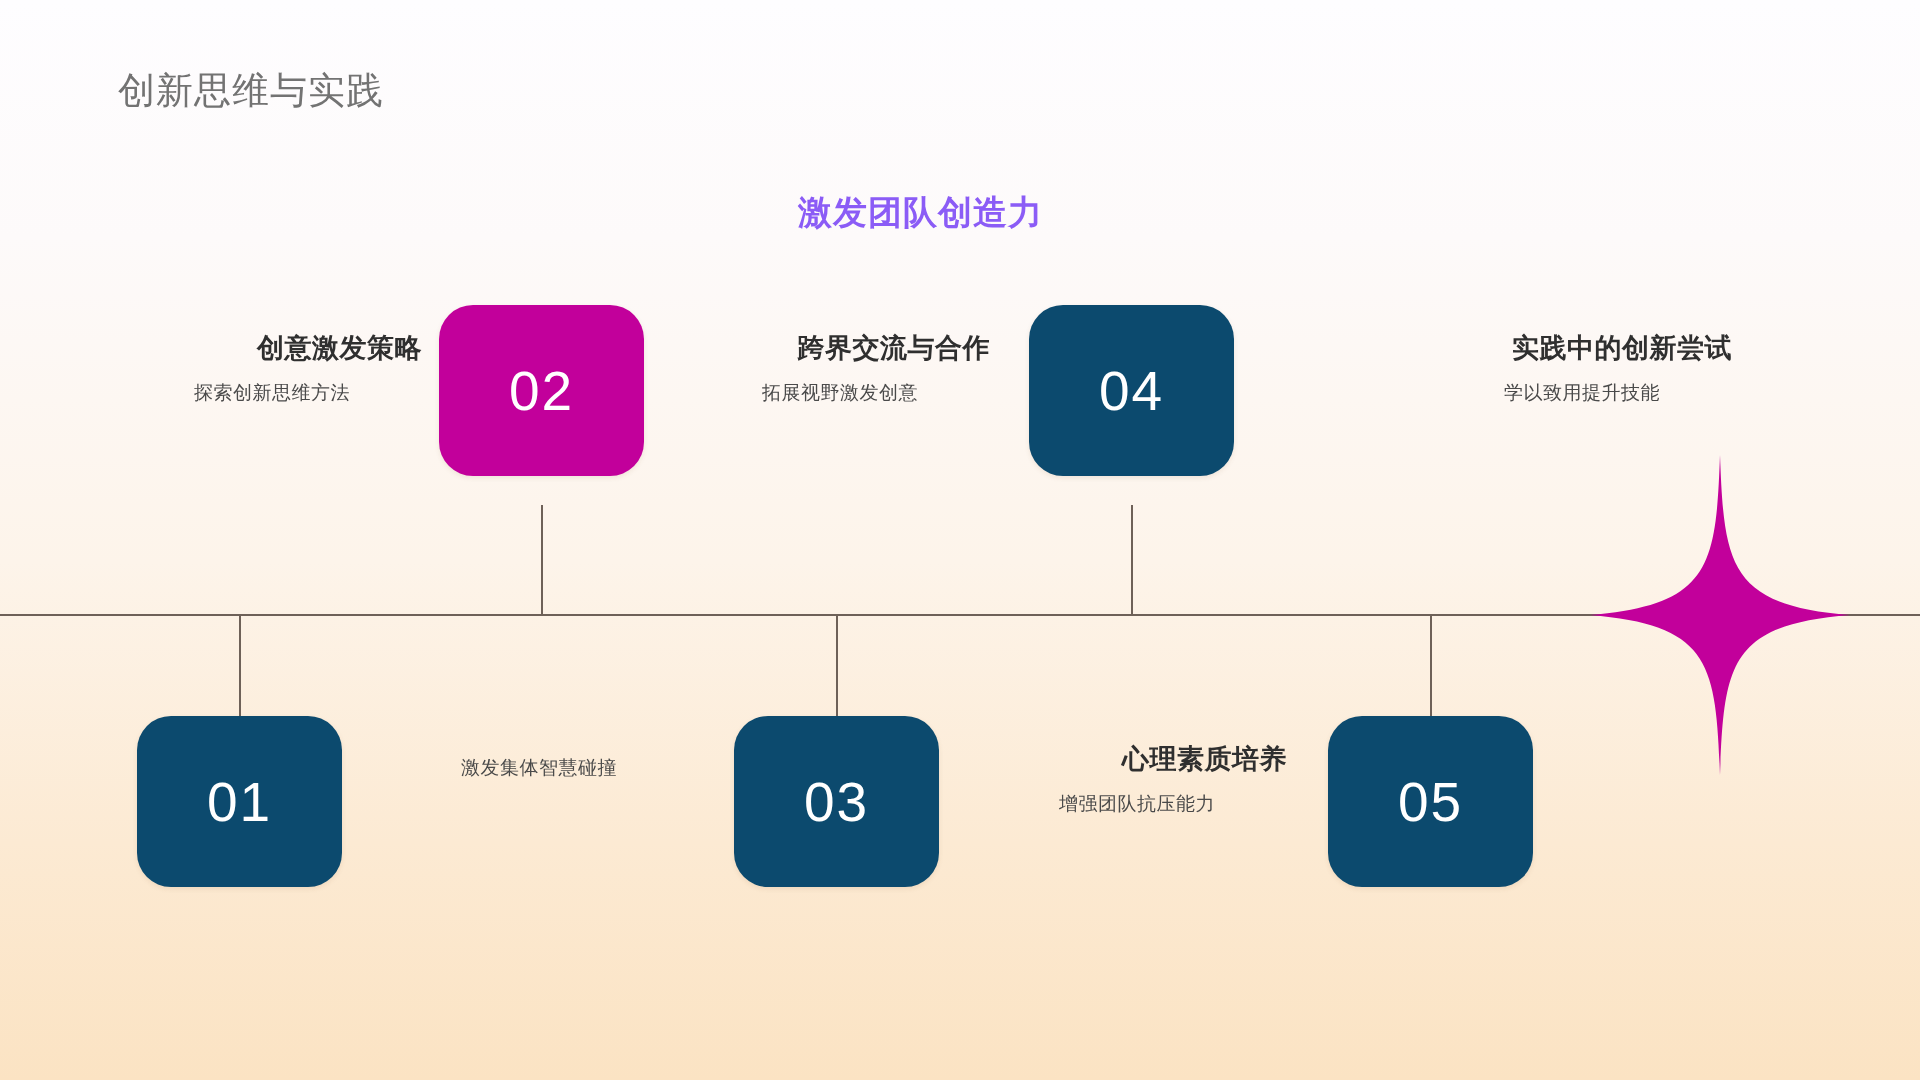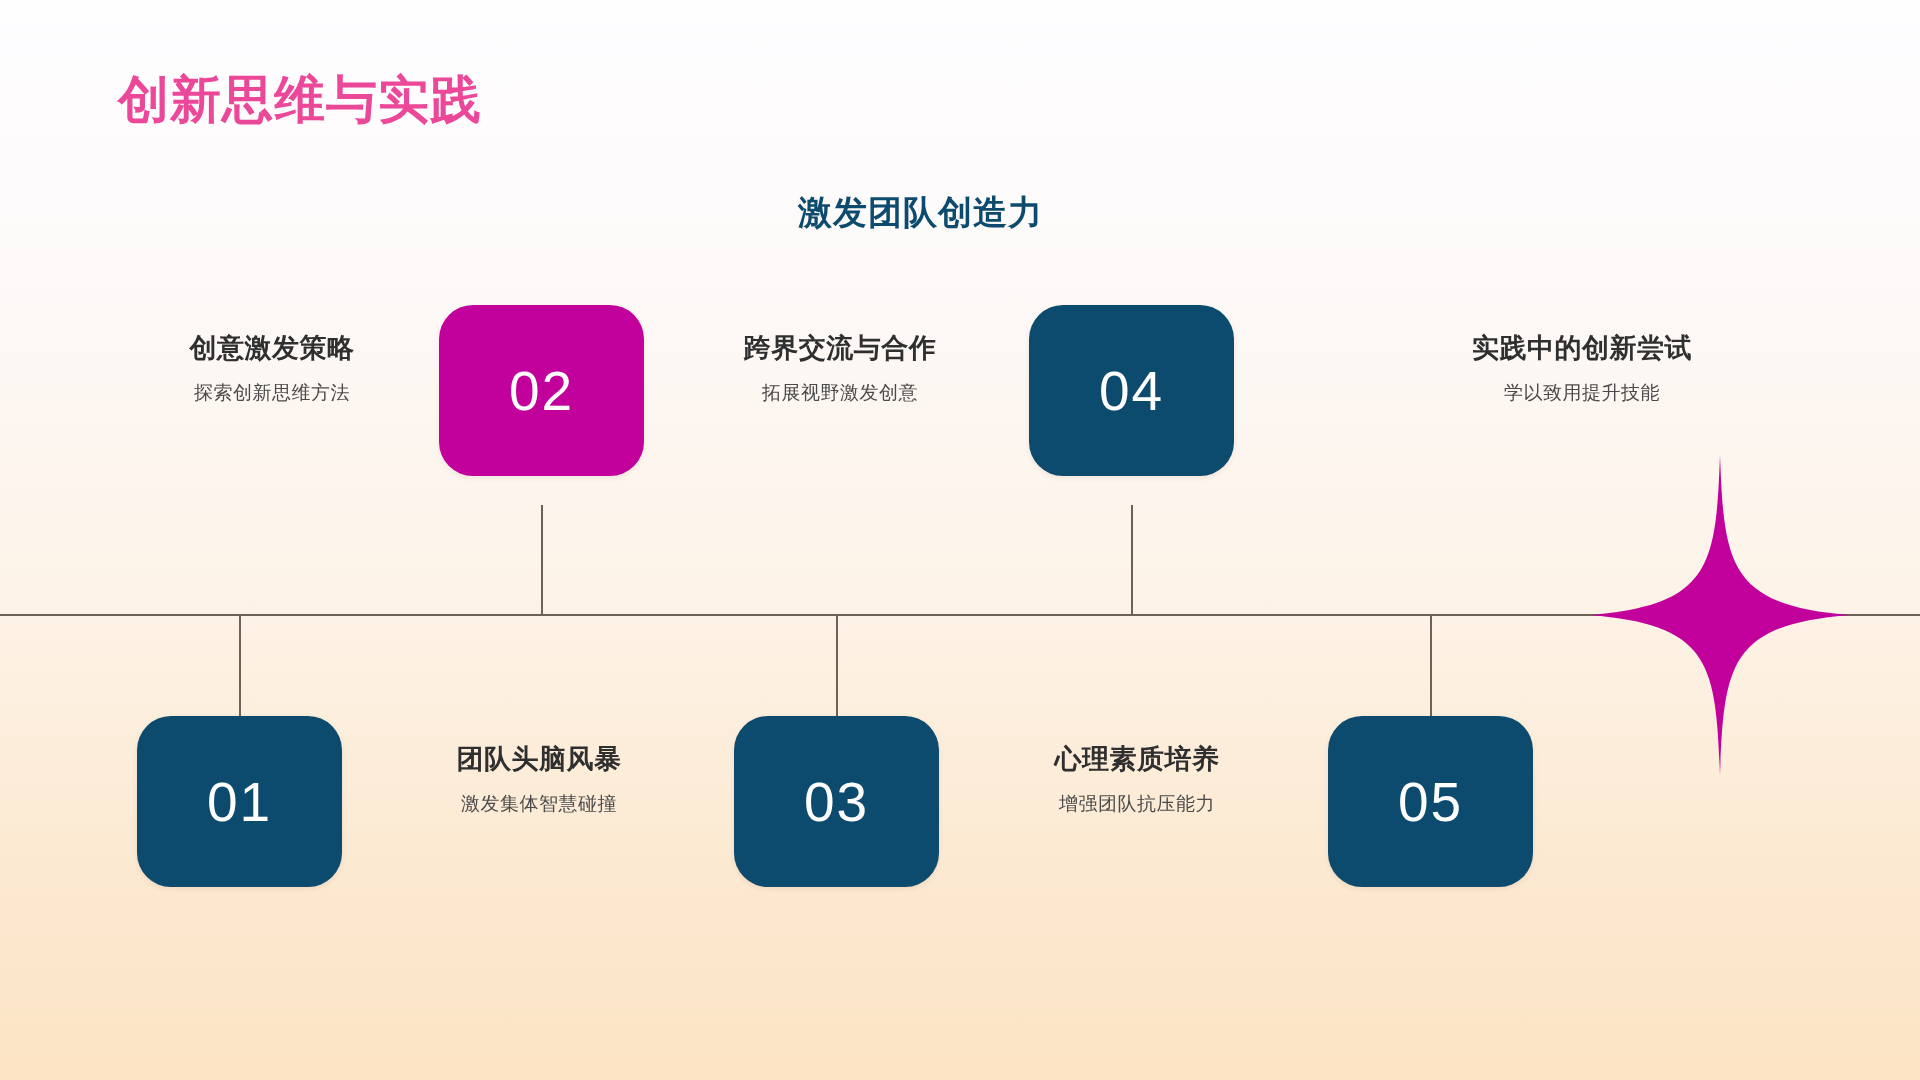--- a/index.html
+++ b/index.html
@@ -6,26 +6,26 @@
   html,body { width:1920px; height:1080px; overflow:hidden; }
   body {
     font-family:"Liberation Sans","DejaVu Sans",sans-serif;
     background:linear-gradient(180deg,#FEFDFF 0%,#FDFAFA 22%,#FDF4EA 52%,#FCEAD3 78%,#FBE3C3 100%);
     position:relative;
   }
   #stage { position:absolute; inset:0; }
 
   .page-title{
     position:absolute; left:118px; top:66px;
-    font-size:51px; font-weight:bold; color:#ec4899;
+    font-size:37px; font-weight:normal; color:#737373;
     letter-spacing:1px; white-space:nowrap;
   }
   .section-subtitle{
     position:absolute; left:798px; top:190px;
-    font-size:34px; font-weight:bold; color:#0c4a6e;
+    font-size:34px; font-weight:bold; color:#8b5cf6;
     letter-spacing:1px; white-space:nowrap;
   }
 
   .timeline-axis{
     position:absolute; left:0; top:614px; width:1920px; height:2px;
     background:#6E6158;
   }
 
   .connector{
     position:absolute; width:2px; background:#6E6158;
@@ -42,21 +42,21 @@
     box-shadow:0 2px 5px rgba(120,80,40,0.10);
   }
   .num-card.orange  { background:#0c4a6e; }
   .num-card.magenta { background:#C2009B; }
 
   .label-block{
     position:absolute; width:300px; text-align:center;
   }
   .label-title{
     font-size:27px; font-weight:bold; color:#2F2F2F;
-    letter-spacing:.5px; white-space:nowrap;
+    letter-spacing:.5px; white-space:nowrap;text-align:right;
   }
   .label-desc{
     margin-top:14px;
     font-size:19px; font-weight:400; color:#4A4A4A;
     letter-spacing:.5px; white-space:nowrap;
   }
 
   .sparkle{
     position:absolute; left:1590px; top:455px;
     width:260px; height:320px; pointer-events:none;
@@ -98,21 +98,20 @@
   <div class="num-card orange" style="left:1328px;top:716px">
     <span>05</span>
   </div>
 
   <div class="label-block" style="left:122px;top:330px">
     <div class="label-title">创意激发策略</div>
     <div class="label-desc">探索创新思维方法</div>
   </div>
 
   <div class="label-block" style="left:389px;top:741px">
-    <div class="label-title">团队头脑风暴</div>
     <div class="label-desc">激发集体智慧碰撞</div>
   </div>
 
   <div class="label-block" style="left:987px;top:741px">
     <div class="label-title">心理素质培养</div>
     <div class="label-desc">增强团队抗压能力</div>
   </div>
 
   <div class="label-block" style="left:690px;top:330px">
     <div class="label-title">跨界交流与合作</div>

